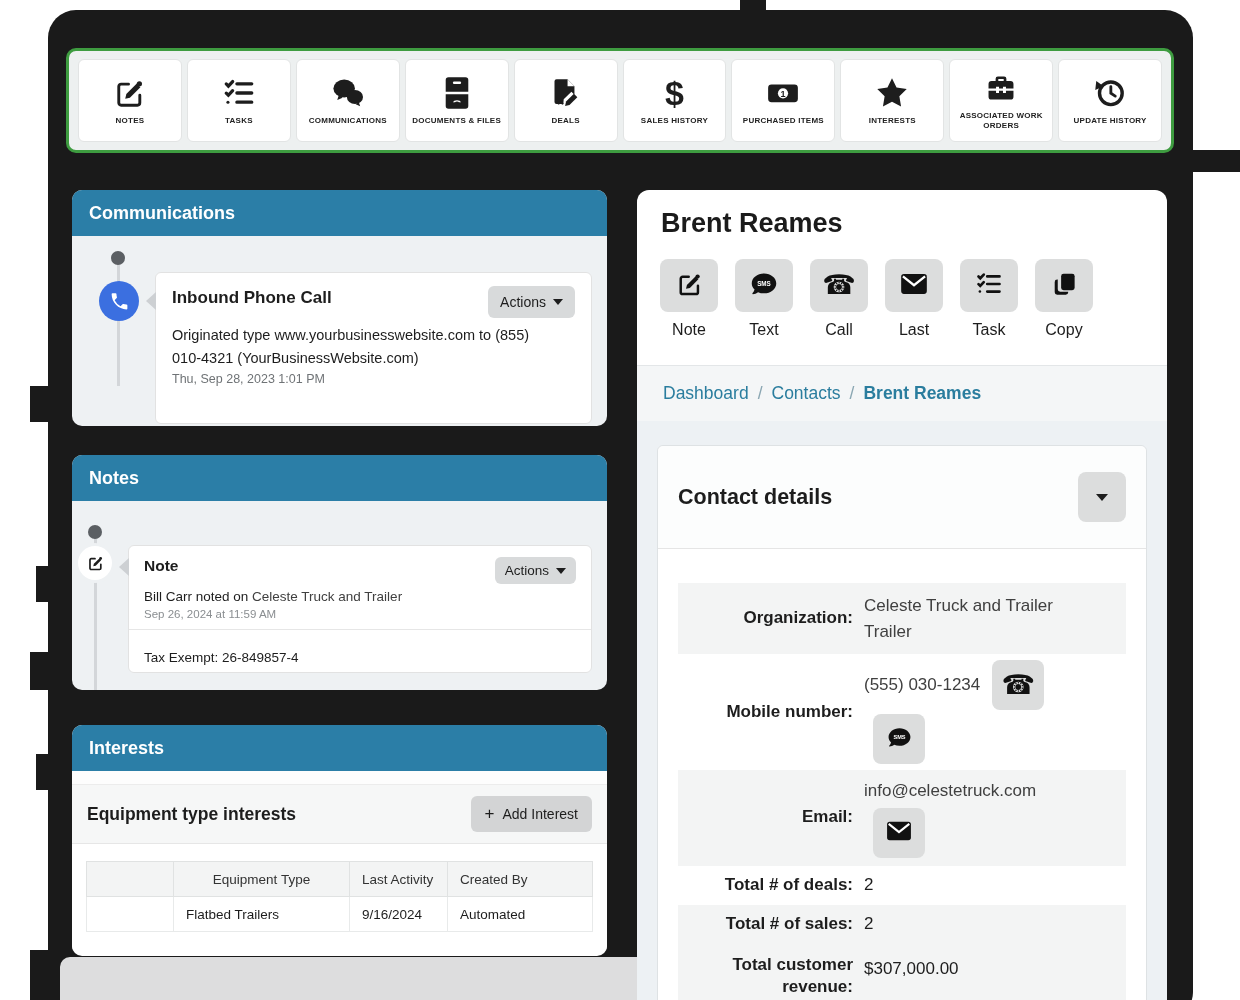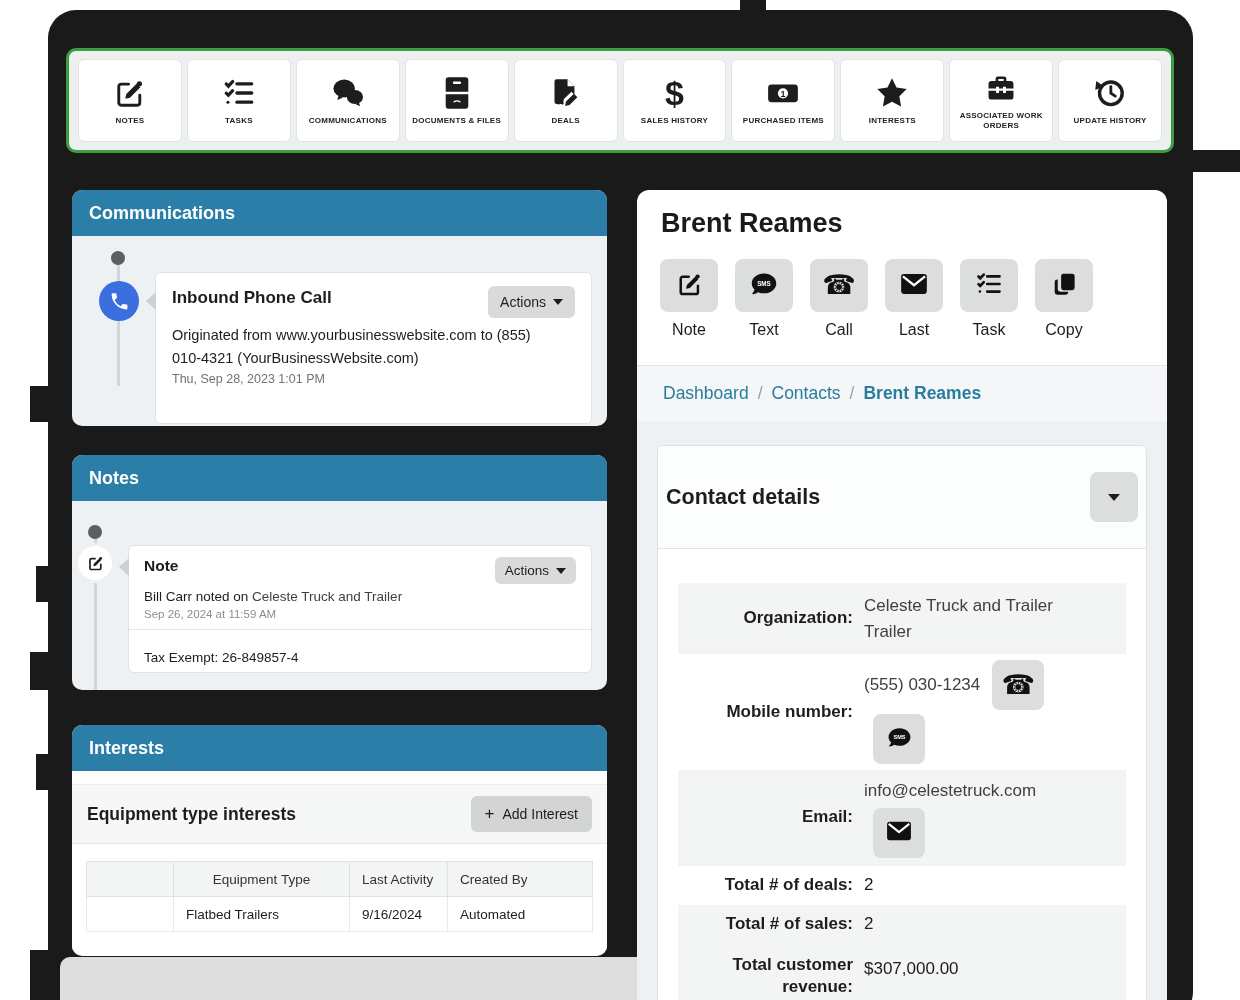--- a/index.html
+++ b/index.html
@@ -72,21 +72,21 @@
   .qa-row { display:flex; gap:17px; margin:20px 24px 0 23px; }
   .qa { display:flex; flex-direction:column; align-items:center; gap:9px; width:58px; }
   .qa-btn { width:58px; height:53px; background:#dcdddd; border:none; border-radius:8px; display:flex; align-items:center; justify-content:center; cursor:pointer; }
   .qa-label { font-size:16px; color:#1d1d1d; }
   .bc-strip { margin-top:26px; border-top:1px solid #e3e6e8; background:#f4f6f7; padding:17px 0 17px 26px; font-size:17.5px; display:flex; gap:9px; align-items:center; }
   .bc-link { color:#2a7d9e; text-decoration:none; cursor:pointer; }
   .bc-sep { color:#8aa6b2; }
   .bc-current { color:#2a7d9e; font-weight:700; }
   .rbody { flex:1; background:#edf1f4; padding:24px 20px 0; }
   .cd-card { background:#fff; border:1px solid #dee2e4; border-radius:6px; }
-  .cd-head { display:flex; justify-content:space-between; align-items:center; padding:26px 8px; border-bottom:1px solid #e5e5e5; background:#fcfdfd; border-radius:6px 6px 0 0; }
+  .cd-head { display:flex; justify-content:space-between; align-items:center; padding:26px 20px; border-bottom:1px solid #e5e5e5; background:#fcfdfd; border-radius:6px 6px 0 0; }
   .cd-title { font-size:21.5px; font-weight:700; }
   .collapse-btn { width:48px; height:50px; background:#dcdddd; border:none; border-radius:8px; display:flex; align-items:center; justify-content:center; cursor:pointer; }
   .cd-body { padding:34px 20px 30px; }
   .cd-row { display:flex; align-items:center; }
   .cd-row.alt { background:#f3f4f4; }
   .cd-label { width:186px; flex:none; text-align:right; padding-right:11px; font-weight:700; font-size:17px; line-height:1.35; color:#1d1d1d; }
   .cd-value { font-size:17px; line-height:1.5; }
   .row-org { padding:10px 0; }
   .row-org .cd-value { max-width:235px; }
   .row-mobile { padding:6px 0; }
@@ -236,21 +236,21 @@
       </div>
       <div class="entry-card comm-card">
         <div class="card-arrow" style="top:19px"></div>
         <div class="entry-head">
           <div class="comm-title">Inbound Phone Call</div>
           <button class="actions-btn">
             <span>Actions</span>
             <span class="caret"></span>
           </button>
         </div>
-        <div class="comm-text"><span>Originated from </span><b>www.yourbusinesswebsite.com</b><span> to (855) 010-4321 </span><span>(YourBusinessWebsite.com)</span></div>
+        <div class="comm-text"><span>Originated type </span><b>www.yourbusinesswebsite.com</b><span> to (855) 010-4321 </span><span>(YourBusinessWebsite.com)</span></div>
         <div class="comm-ts">Thu, Sep 28, 2023 1:01 PM</div>
       </div>
     </div>
   </div>
 
   <div class="lpanel" style="top:455px;height:235px">
     <div class="lpanel-head">
       <span>Notes</span>
     </div>
     <div class="lpanel-body" style="height:189px">

